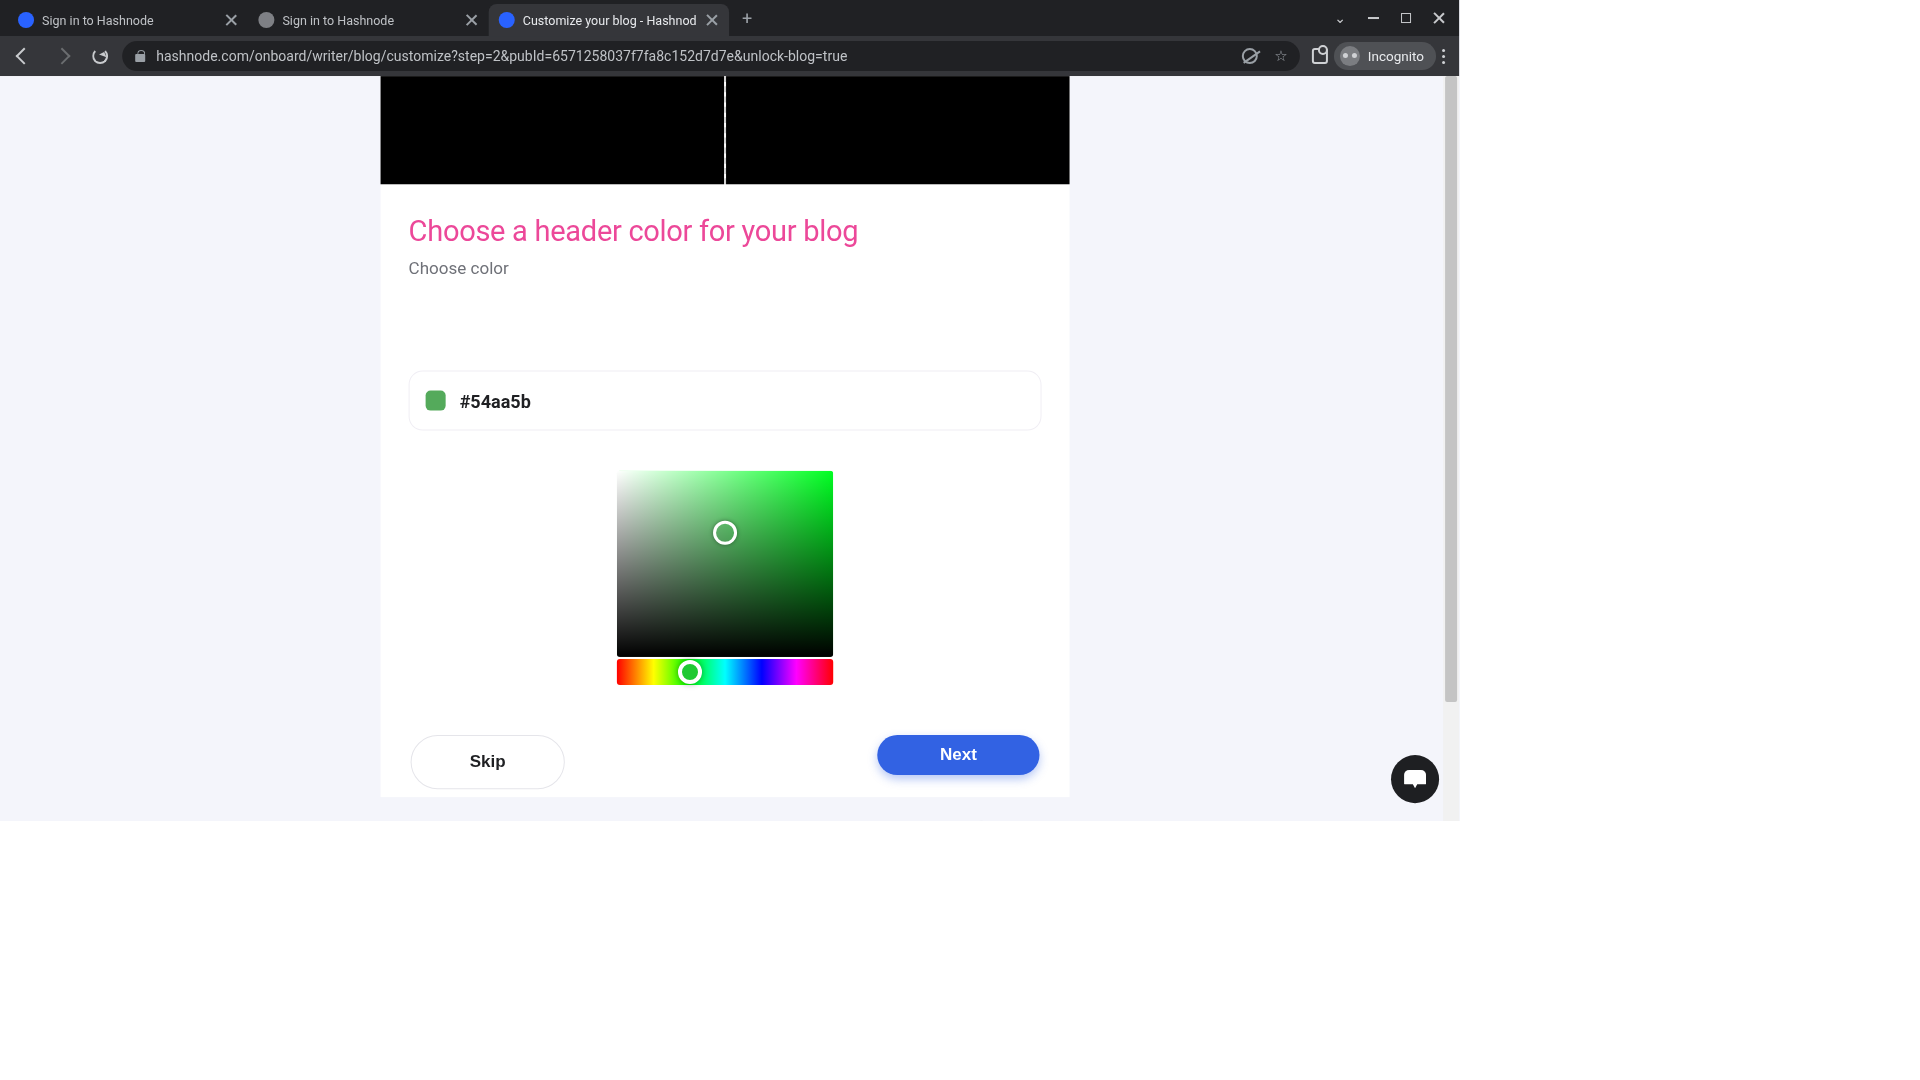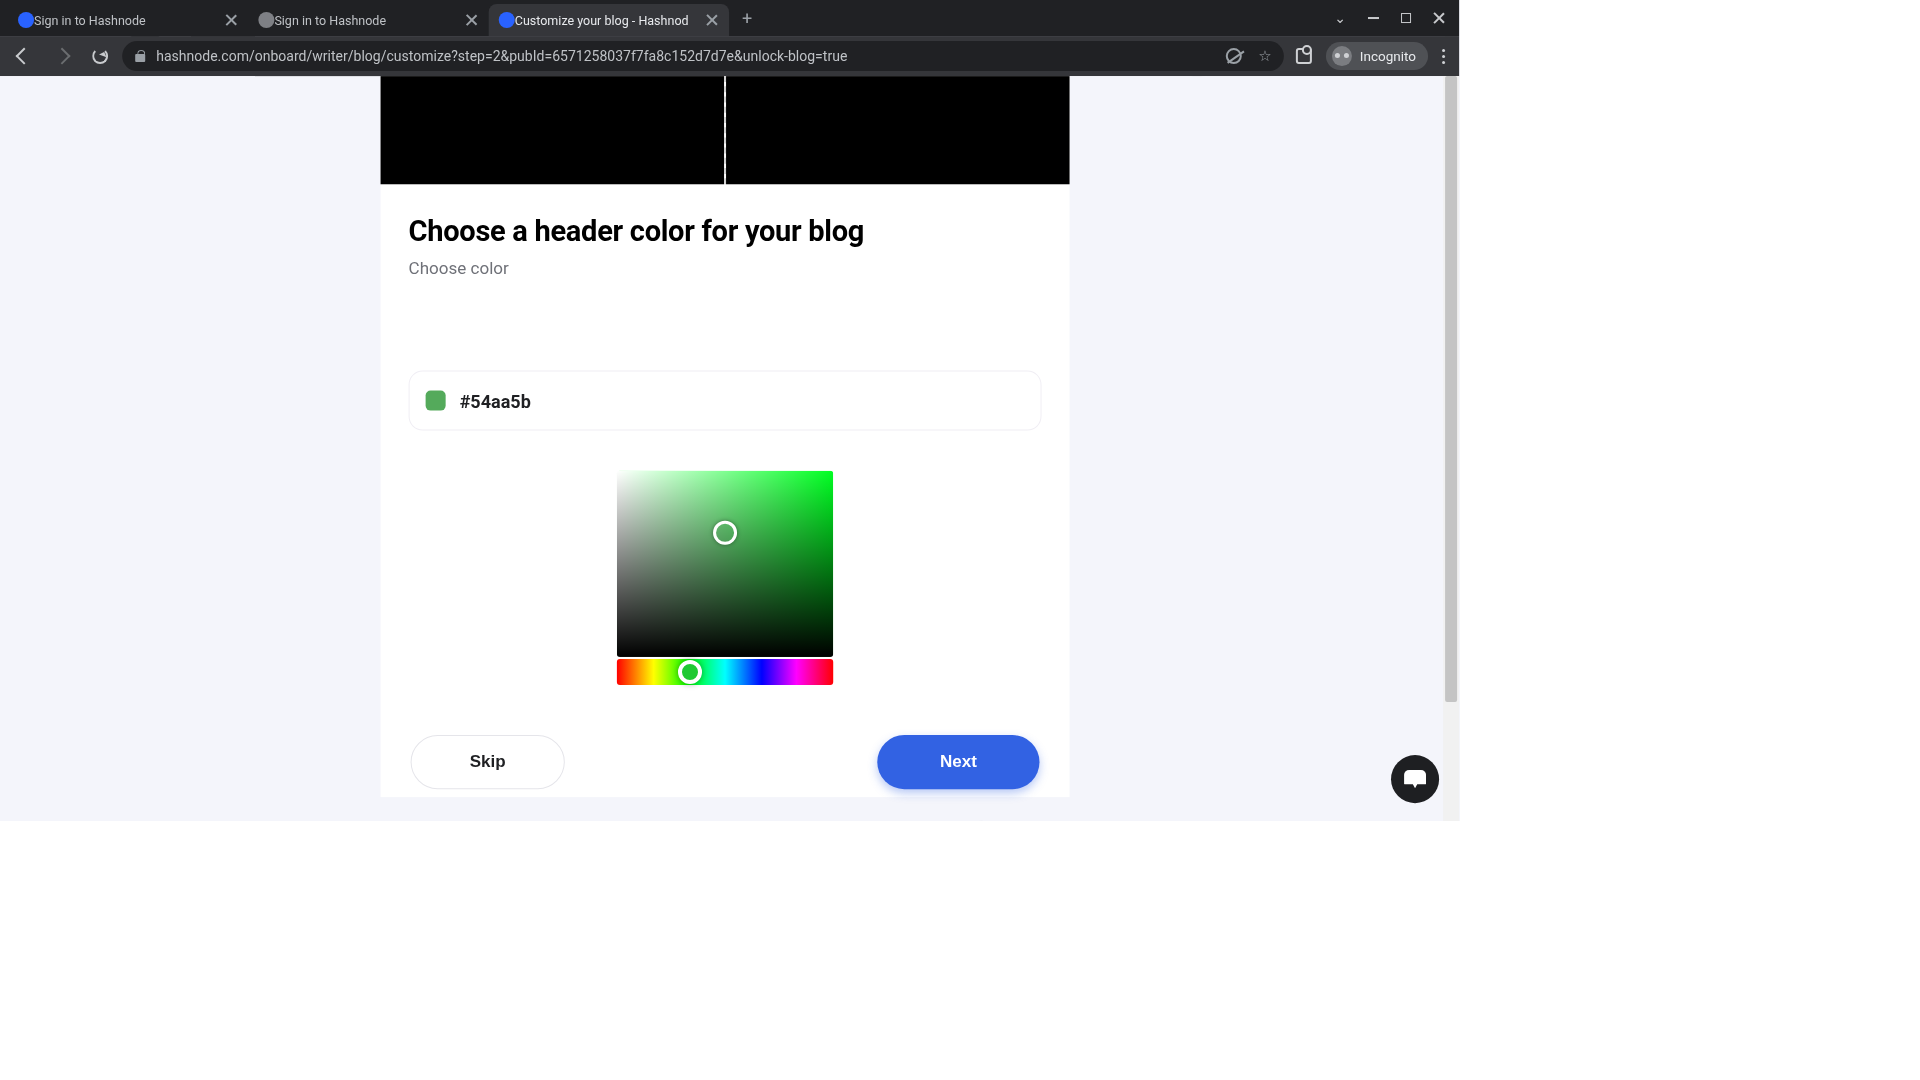--- a/index.html
+++ b/index.html
@@ -14,21 +14,21 @@
   
   
   .canvas { width:1457px; height:820px; transform: scale(1.3177); transform-origin: top left; position:relative; }
 
   
   .tabstrip {
     background:#202124; height:36px; display:flex; align-items:flex-end;
     padding-left:8px;
   }
   .tab {
-    display:flex; align-items:center; 
+    display:flex; align-items:center; gap:8px;
     height:32px; padding:0 10px; width:240px;
     color:#bfc2c6; font-size:12.5px; border-radius:8px 8px 0 0;
     position:relative;
   }
   .tab.active { background:#35363a; color:#e8eaed; }
   .tab .favicon { width:16px; height:16px; border-radius:50%; display:inline-block; flex:0 0 16px; }
   .tab .title { flex:1; white-space:nowrap; overflow:hidden; text-overflow:ellipsis; }
   .tab .close { width:14px; height:14px; position:relative; }
   .tab .close::before, .tab .close::after {
     content:""; position:absolute; left:6px; top:0; width:1.5px; height:14px; background:#9aa0a6;
@@ -78,21 +78,21 @@
     display:flex; align-items:center; gap:10px; padding:0 12px; color:#bfc2c6;
     font-size:14px;
   }
   .lock { width:12px; height:12px; position:relative; }
   .lock::before { content:""; position:absolute; left:1px; top:4px; width:10px; height:8px; background:#9aa0a6; border-radius:1px;}
   .lock::after  { content:""; position:absolute; left:3px; top:0; width:6px; height:6px; border:1.5px solid #9aa0a6; border-bottom:none; border-radius:4px 4px 0 0;}
   .omni-right { margin-left:auto; display:flex; gap:16px; align-items:center; color:#9aa0a6; }
   .star { font-size:15px; }
   .eye-off { width:16px; height:16px; border:2px solid #9aa0a6; border-radius:50%; position:relative;}
   .eye-off::after{content:""; position:absolute; left:-2px; top:6px; width:20px; height:2px; background:#9aa0a6; transform:rotate(-35deg);}
-  .tool-right { display:flex; align-items:center; gap:14px; color:#cfd1d4; padding:0 6px;}
+  .tool-right { display:flex; align-items:center; gap:6px; color:#cfd1d4; padding:0 6px;}
   .ext { width:16px; height:16px; border:2px solid #cfd1d4; border-radius:3px; position:relative;}
   .ext::before{content:""; position:absolute; left:4px; top:-5px; width:6px; height:6px; border:2px solid #cfd1d4; border-radius:50%; background:#35363a;}
   .incog-badge { display:flex; align-items:center; gap:8px; background:#4f5155; padding:4px 12px 4px 6px; border-radius:16px; font-size:13.5px; color:#e8eaed;}
   .incog-badge .ic { width:20px; height:20px; border-radius:50%; background:#7b7d81; position:relative;}
   .incog-badge .ic::before{content:""; position:absolute; left:3px; top:7px; width:5px; height:5px; border-radius:50%; background:#cfd1d4;}
   .incog-badge .ic::after {content:""; position:absolute; right:3px; top:7px; width:5px; height:5px; border-radius:50%; background:#cfd1d4;}
   .kebab { display:flex; flex-direction:column; gap:3px; }
   .kebab span{ width:3px; height:3px; background:#cfd1d4; border-radius:50%;}
 
   
@@ -105,21 +105,21 @@
     min-height:720px;
   }
   .header-preview {
     height:108px; display:flex;
   }
   .header-preview .left { flex:1; background:#000; }
   .header-preview .divider { width:0; border-right:2px dashed #d0d0d0; }
   .header-preview .right { flex:1; background:#000; }
 
   .content { padding:30px 28px 0 28px; }
-  h1.title { font-size:29px; font-weight:700; color:#000000; letter-spacing:-0.3px; }
+  h1.title { font-size:29px; font-weight:400; color:#ec4899; letter-spacing:-0.3px; }
   .subtitle { margin-top:10px; font-size:17px; color:#6f7178; }
 
   .hex-row {
     margin-top:92px;
     background:#fff; border:1px solid #f0eef4; border-radius:14px;
     height:60px; display:flex; align-items:center; gap:14px; padding:0 16px;
     width:632px;
   }
   .swatch { width:20px; height:20px; border-radius:5px; }
   .hex { font-size:18px; font-weight:700; color:#1f2023; }
@@ -154,21 +154,21 @@
 
   .actions {
     display:flex; justify-content:space-between; align-items:flex-start;
     padding:50px 2px 0;
   }
   .skip {
     width:154px; height:54px; border:1px solid #e5e5ea; border-radius:28px;
     background:#fff; font-size:17px; font-weight:600; color:#1f2023;
   }
   .next {
-    width:162px; height:54px; border:none; border-radius:28px;
+    width:162px; height:40px; border:none; border-radius:28px;
     background:#3262e3; color:#fff; font-size:17px; font-weight:600;
     box-shadow:0 4px 10px rgba(50,98,227,.35);
   }
 
   
   .fab {
     position:absolute; right:20px; bottom:18px;
     width:48px; height:48px; border-radius:50%; background:#1e1f22;
     display:flex; align-items:center; justify-content:center;
   }

